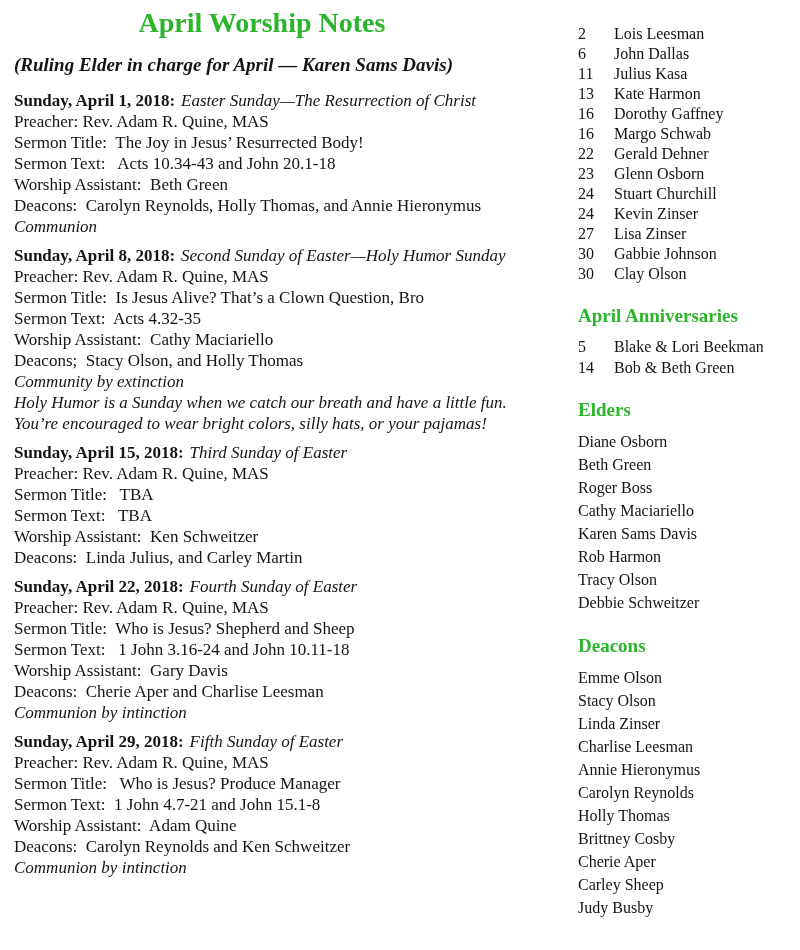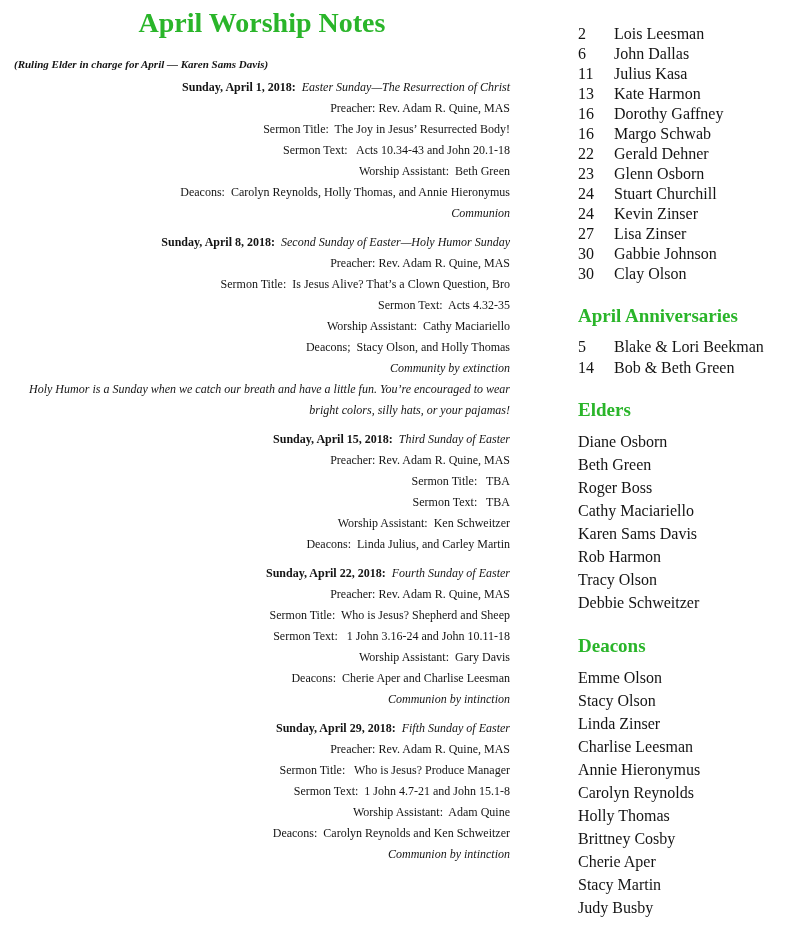--- a/index.html
+++ b/index.html
@@ -17,31 +17,30 @@
 
   
   .left { position: absolute; left: 14px; top: 6px; width: 496px; }
   h1.title {
     margin: 0 0 14px 0;
     font-size: 28px; line-height: 34px;
     font-weight: bold; text-align: center;
     color: var(--accent);
   }
   p.subtitle {
-    margin: 0 0 2px 0;
-    font-size: 11px; line-height: 21px;
+    margin: 0 0 15px 0;
+    font-size: 19px; line-height: 21px;
     font-weight: bold; font-style: italic;
     white-space: pre-wrap;
   }
   section.service { margin: 0 0 8px 0; }
   .service p.line, .left p.line {
     margin: 0;
-    font-size: 12px; line-height: 21px;
+    font-size: 17px; line-height: 21px;
     white-space: pre-wrap;
-    text-align: right;
   }
   .b { font-weight: bold; padding-right: 6px; }
   .i { font-style: italic; }
 
   
   .right { position: absolute; left: 578px; top: 24px; width: 216px; }
   h2.rc-heading {
     margin: 20px 0 8px 0;
     font-size: 19px; line-height: 24px;
     font-weight: bold;
@@ -285,19 +284,19 @@
         <p>Annie Hieronymus</p>
 
         <p>Carolyn Reynolds</p>
 
         <p>Holly Thomas</p>
 
         <p>Brittney Cosby</p>
 
         <p>Cherie Aper</p>
 
-        <p>Stacy Martin</p>
+        <p>Carley Sheep</p>
 
         <p>Judy Busby</p>
       </div>
 
   </div>
 </div>
 
 </body></html>

